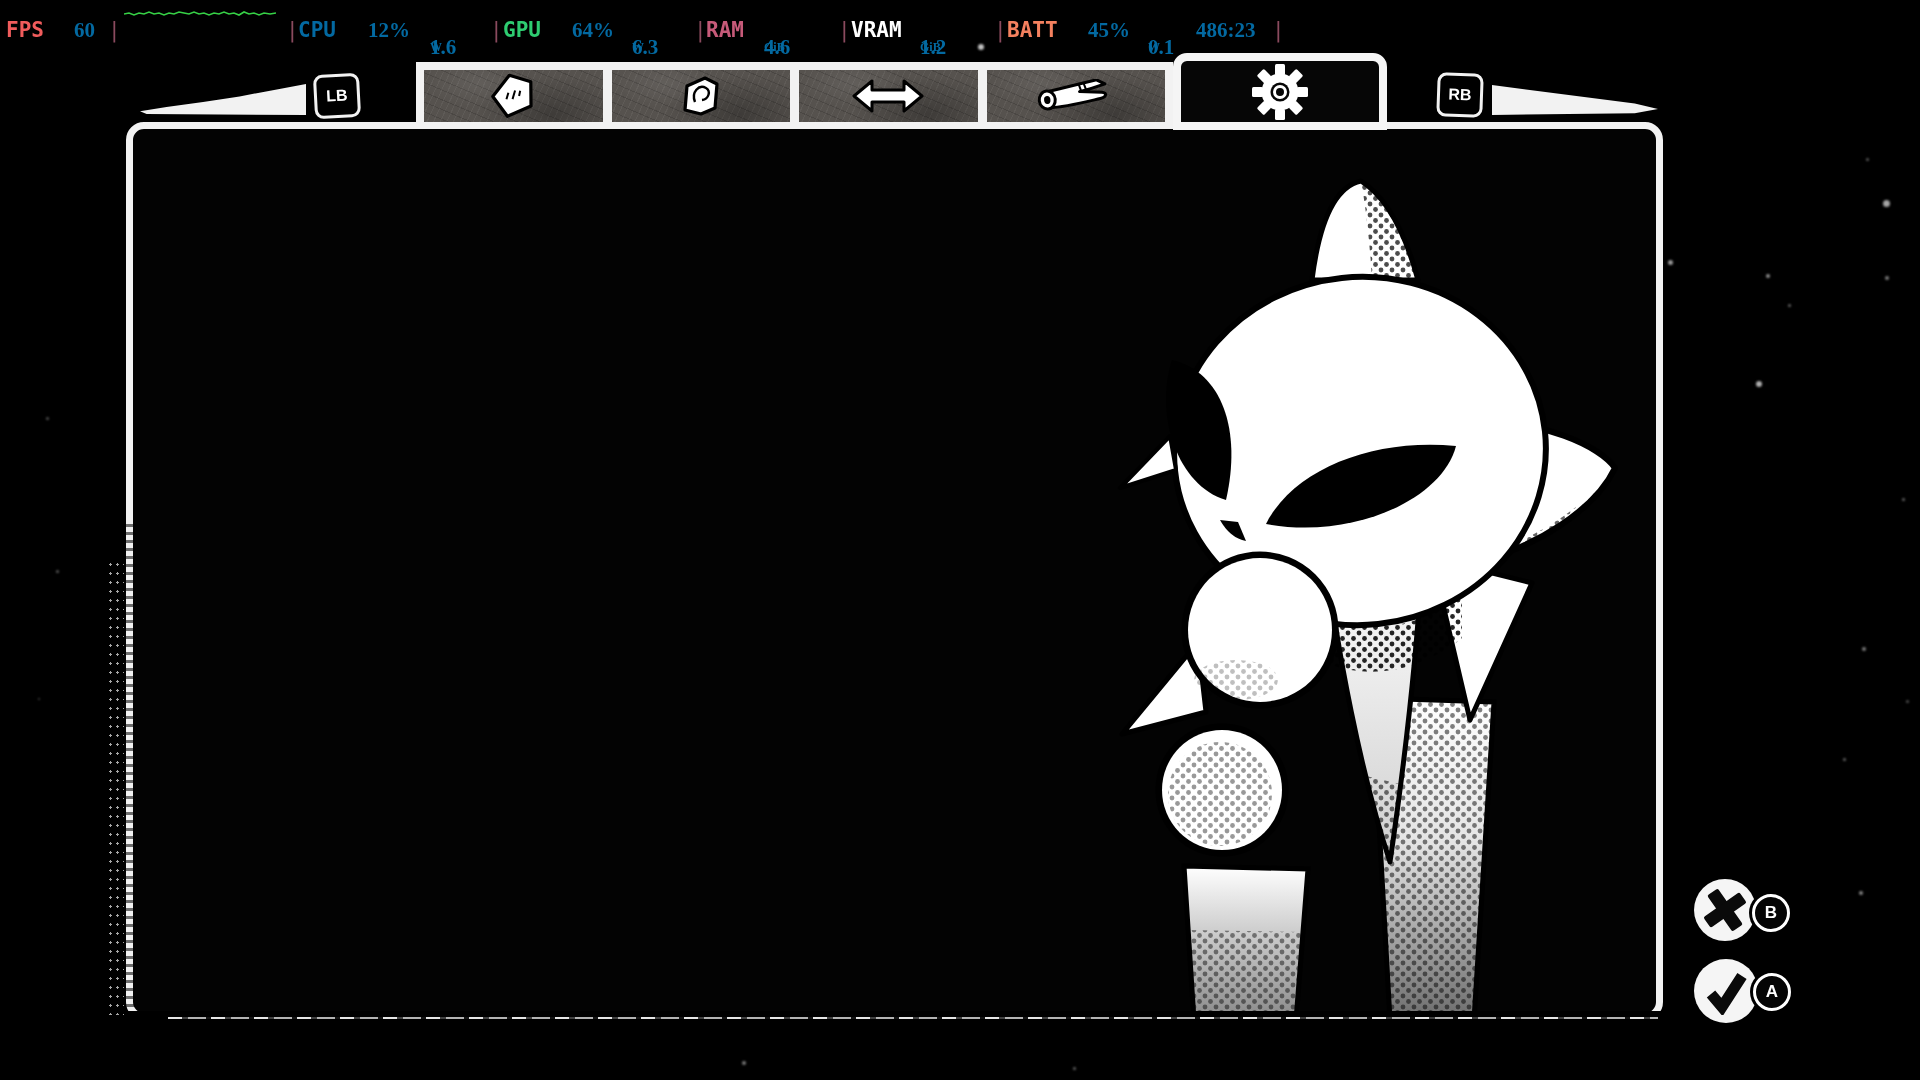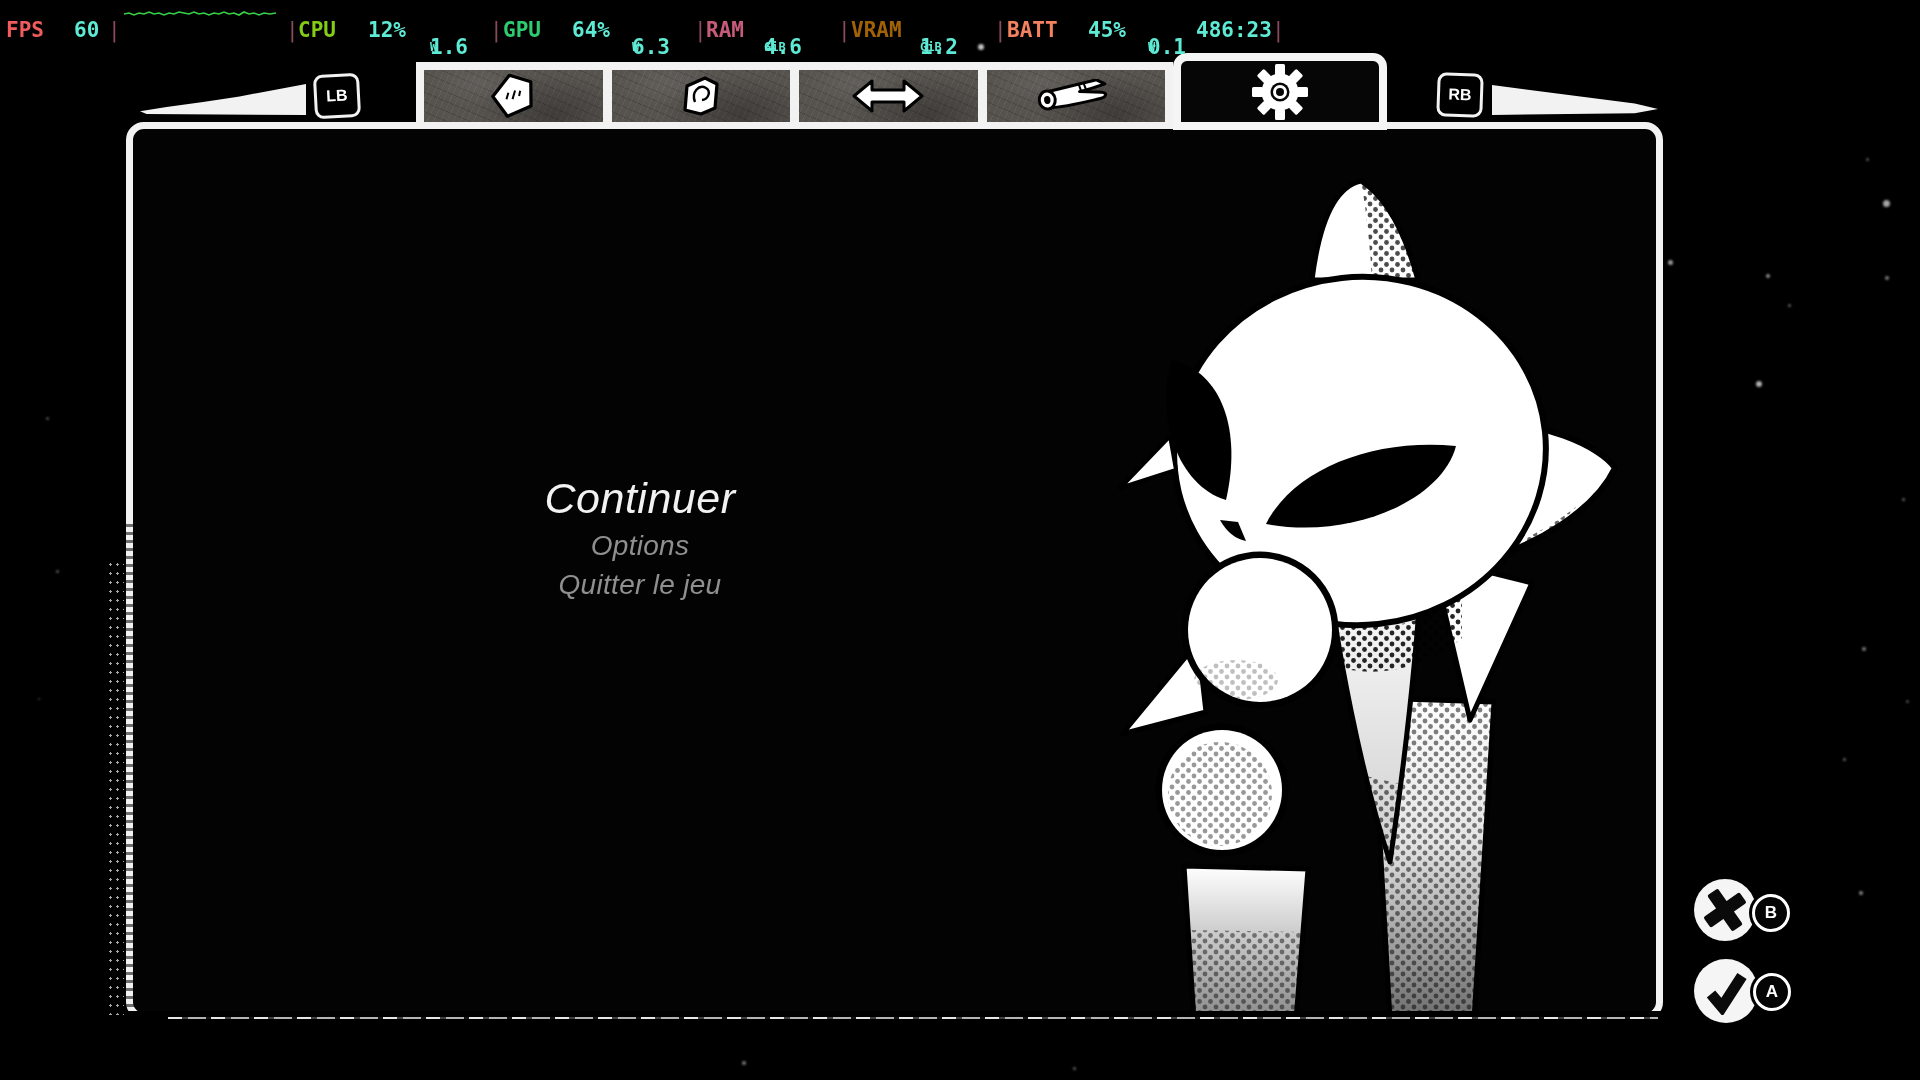--- a/index.html
+++ b/index.html
@@ -3,24 +3,24 @@
 <meta charset="utf-8">
 <style>
   html,body{margin:0;padding:0;background:#000;}
   #screen{position:relative;width:1920px;height:1080px;background:#000;overflow:hidden;
           font-family:"Liberation Sans",sans-serif;}
 
   
   .hud{position:absolute;left:0;top:0;width:1920px;height:27px;background:#000;z-index:6;
        font-family:"DejaVu Sans Mono",monospace;font-weight:700;font-size:21px;line-height:27px;}
   .hud span{position:absolute;top:17px;white-space:nowrap;}
-  .h-val{color:#5eead4;}
+  .h-val{color:#0369a1;font-family:Liberation Serif, serif;}
   .h-sep{color:#8a4a5e;font-weight:400;}
-  .c-fps{color:#f05c5c;} .c-cpu{color:#84cc16;} .c-gpu{color:#2ecc71;}
-  .c-ram{color:#c65a79;} .c-vram{color:#a16207;} .c-batt{color:#f4815f;}
+  .c-fps{color:#f05c5c;} .c-cpu{color:#0369a1;} .c-gpu{color:#2ecc71;}
+  .c-ram{color:#c65a79;} .c-vram{color:#ffffff;} .c-batt{color:#f4815f;}
   .sup{font-size:12px;vertical-align:9px;}
   .spark{position:absolute;top:5px;}
 
   
   .wedge{position:absolute;background:#f2f2f2;z-index:5;}
   #wedge-left{left:140px;top:84px;width:166px;height:31px;
     clip-path:polygon(0 88%,16% 74%,38% 58%,60% 40%,80% 20%,100% 0,100% 100%,4% 97%);}
   #wedge-right{left:1492px;top:85px;width:166px;height:30px;
     clip-path:polygon(0 0,86% 62%,100% 80%,86% 94%,0 100%);}
   .bumper{position:absolute;width:40px;height:38px;border:3px solid #f2f2f2;border-radius:9px;
@@ -266,25 +266,20 @@
     <g>
       <circle cx="190" cy="462" r="72" fill="#fff" stroke="#000" stroke-width="13"></circle>
       <circle cx="152" cy="622" r="60" fill="#fff" stroke="#000" stroke-width="13"></circle>
       <circle cx="190" cy="462" r="72" fill="#fff"></circle>
       <circle cx="152" cy="622" r="60" fill="#fff"></circle>
       <circle cx="150" cy="626" r="52" fill="url(#ht)" opacity="0.4"></circle>
       <ellipse cx="166" cy="512" rx="42" ry="20" fill="url(#ht)" opacity="0.25"></ellipse>
     </g>
   </svg>
 
-  <div id="menu">
-    <div class="menu-item-selected">Continuer</div>
-    <div class="menu-item">Options</div>
-    <div class="menu-item">Quitter le jeu</div>
-  </div>
 
   <div id="frame-bottom-cover"></div>
   <div id="frame-bottom-line"></div>
   <div id="frame-left-grain"></div>
   <div id="frame-left-speckle"></div>
 
   <div class="prompt">
     <div class="prompt-circle" style="left:1694px;top:879px;width:62px;height:62px">
       <svg width="46" height="46" viewBox="-23 -23 46 46">
         <g transform="rotate(10)" fill="#0a0a0a">

